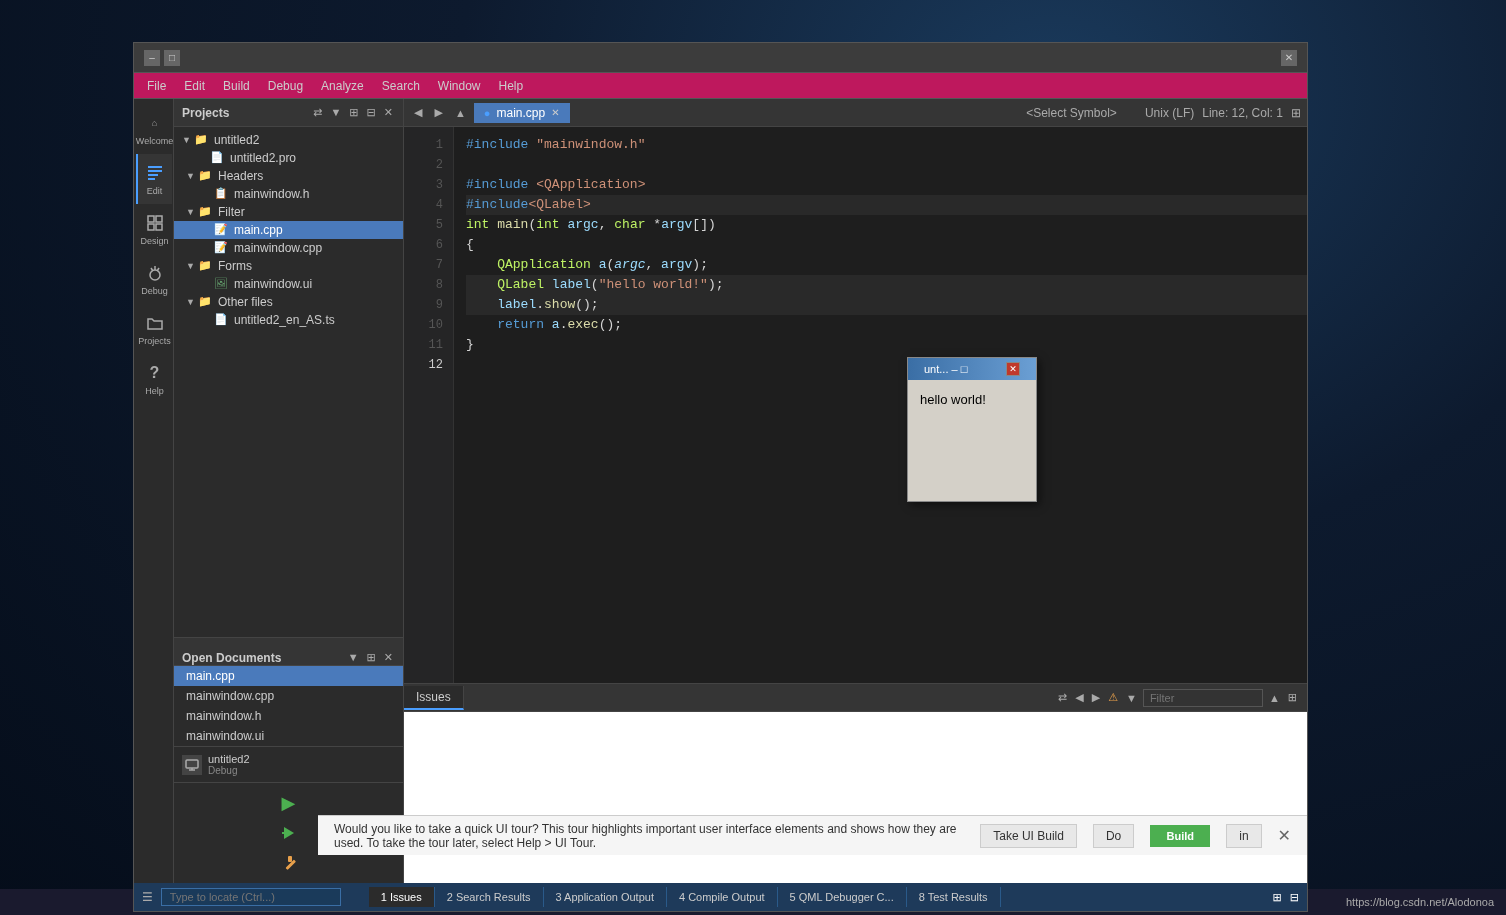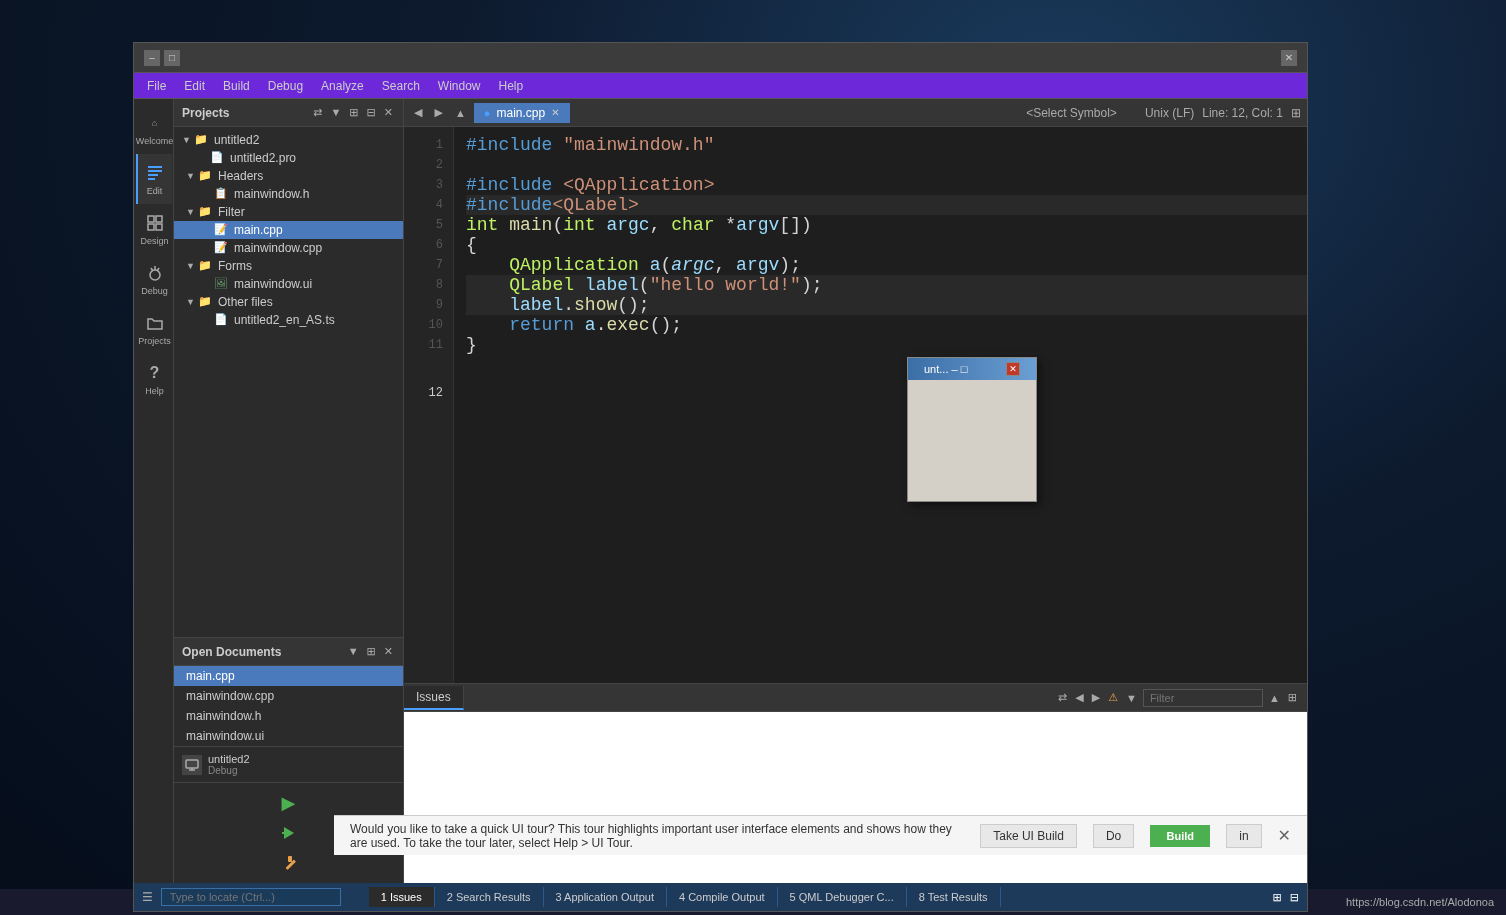--- a/index.html
+++ b/index.html
@@ -67,21 +67,21 @@
       font-size: 10px;
       cursor: pointer;
       display: flex;
       align-items: center;
       justify-content: center;
     }
 
     
     .menu-bar {
       height: 26px;
-      background: #6d28d9;
+      background: #be185d;
       display: flex;
       align-items: center;
       padding: 0 5px;
       border-bottom: 1px solid #555;
       flex-shrink: 0;
       gap: 2px;
     }
     .menu-item {
       padding: 3px 8px;
       color: #ccc;
@@ -211,21 +211,21 @@
 
     
     .open-docs-panel {
       border-top: 1px solid #444;
       flex-shrink: 0;
     }
     .open-docs-header {
       height: 28px;
       background: #353535;
       display: flex;
-      align-items: center;
+      align-items: flex-end;
       justify-content: space-between;
       padding: 0 8px;
       border-bottom: 1px solid #444;
     }
     .open-doc-item {
       padding: 3px 12px;
       cursor: pointer;
       color: #ccc;
       font-size: 12px;
     }
@@ -340,27 +340,27 @@
       overflow: hidden;
     }
     .line-num {
       height: 20px;
       line-height: 20px;
       padding-right: 10px;
       color: #555;
       font-size: 12px;
       font-family: 'Courier New', monospace;
     }
-    .line-num.active { color: #ccc; margin-top: 28px; }
+    .line-num.active { color: #ccc; }
     .code-content {
       flex: 1;
       padding: 8px 0 8px 12px;
       overflow: auto;
       font-family: 'Courier New', monospace;
-      font-size: 18px;
+      font-size: 13px;
       line-height: 20px;
     }
     .code-line {
       height: 20px;
       white-space: pre;
       display: flex;
       align-items: center;
     }
     .code-line.highlighted { background: rgba(255,255,255,0.05); }
 
@@ -511,21 +511,21 @@
       background: #d4d0c8;
       height: calc(100% - 22px);
       display: flex;
       align-items: flex-start;
     }
 
     
     .tour-notification {
       position: absolute;
       bottom: 56px;
-      left: 200px;
+      left: 184px;
       right: 0;
       height: 40px;
       background: #f5f5f5;
       border-top: 1px solid #ccc;
       display: flex;
       align-items: center;
       padding: 0 16px;
       gap: 16px;
       z-index: 20;
     }
@@ -878,20 +878,23 @@
 
           <div class="code-line">&nbsp;</div>
         </div>
 
         <div class="popup-window">
           <div class="popup-title-bar">
             <span class="popup-title">unt...  –  □</span>
             <div class="popup-btns">
               <button class="popup-btn close-btn">✕</button>
             </div>
+          </div>
+          <div class="popup-content">
+            <span>hello world!</span>
           </div>
         </div>
       </div>
 
       <div class="bottom-panel">
         <div class="bottom-panel-tabs">
           <div class="bottom-tab active">Issues</div>
           <div class="bottom-panel-toolbar">
             <span class="panel-icon-btn">⇄</span>
             <span class="panel-icon-btn">◀</span>

